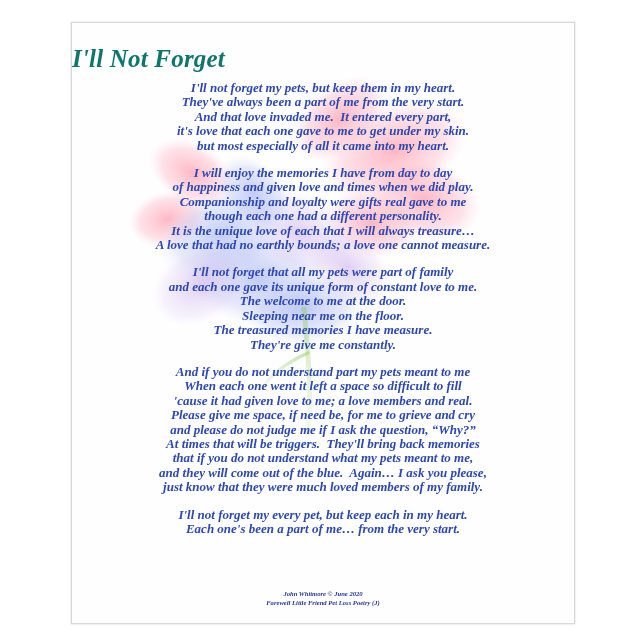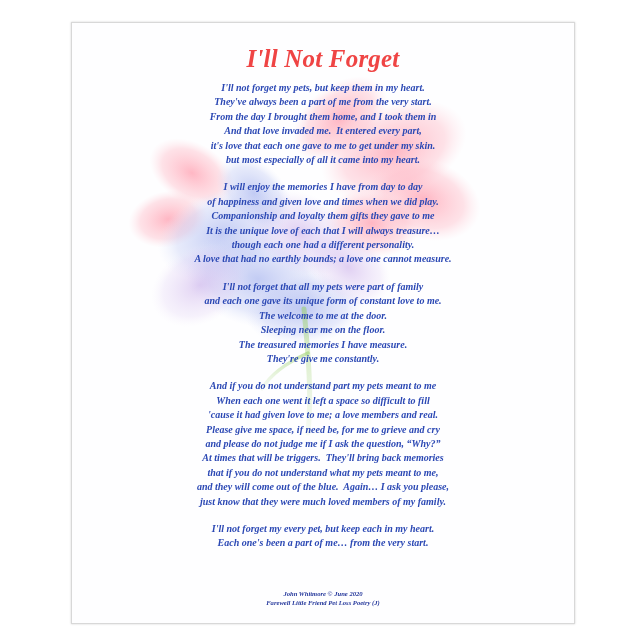--- a/index.html
+++ b/index.html
@@ -59,39 +59,38 @@
     top: 0;
     width: 502px;
     height: 600px;
   }
 
   #poem-title {
     position: absolute;
     top: 22px;
     left: 0;
     width: 502px;
-    text-align: center;
     font-family: "Liberation Serif", serif;
     font-weight: bold;
     font-style: italic;
     font-size: 25px;
-    color: #ef4444;
+    color: #0f766e;
     letter-spacing: 0.2px;
   }
 
   #poem-body {
     position: absolute;
     top: 58px;
     left: 0;
     width: 502px;
     text-align: center;
     font-family: "Liberation Serif", serif;
     font-style: italic;
     font-weight: bold;
-    font-size: 10px;
+    font-size: 13px;
     line-height: 14.4px;
     color: #2b48b4;
   }
 
   .stanza {
     margin: 0 0 13px 0;
   }
   .stanza .line {
     display: block;
     white-space: pre;
@@ -164,31 +163,30 @@
       </svg>
 
       <div id="content">
 
         <div id="poem-title">I'll Not Forget</div>
 
         <div id="poem-body">
             <div class="stanza">
               <span class="line">I'll not forget my pets, but keep them in my heart.</span>
               <span class="line">They've always been a part of me from the very start.</span>
-              <span class="line">From the day I brought them home, and I took them in</span>
               <span class="line">And that love invaded me.  It entered every part,</span>
               <span class="line">it's love that each one gave to me to get under my skin.</span>
               <span class="line">but most especially of all it came into my heart.</span>
             </div>
             <div class="stanza">
               <span class="line">I will enjoy the memories I have from day to day</span>
               <span class="line">of happiness and given love and times when we did play.</span>
-              <span class="line">Companionship and loyalty them gifts they gave to me</span>
+              <span class="line">Companionship and loyalty were gifts real gave to me</span>
+              <span class="line">though each one had a different personality.</span>
               <span class="line">It is the unique love of each that I will always treasure…</span>
-              <span class="line">though each one had a different personality.</span>
               <span class="line">A love that had no earthly bounds; a love one cannot measure.</span>
             </div>
             <div class="stanza">
               <span class="line">I'll not forget that all my pets were part of family</span>
               <span class="line">and each one gave its unique form of constant love to me.</span>
               <span class="line">The welcome to me at the door.</span>
               <span class="line">Sleeping near me on the floor.</span>
               <span class="line">The treasured memories I have measure.</span>
               <span class="line">They're give me constantly.</span>
             </div>

